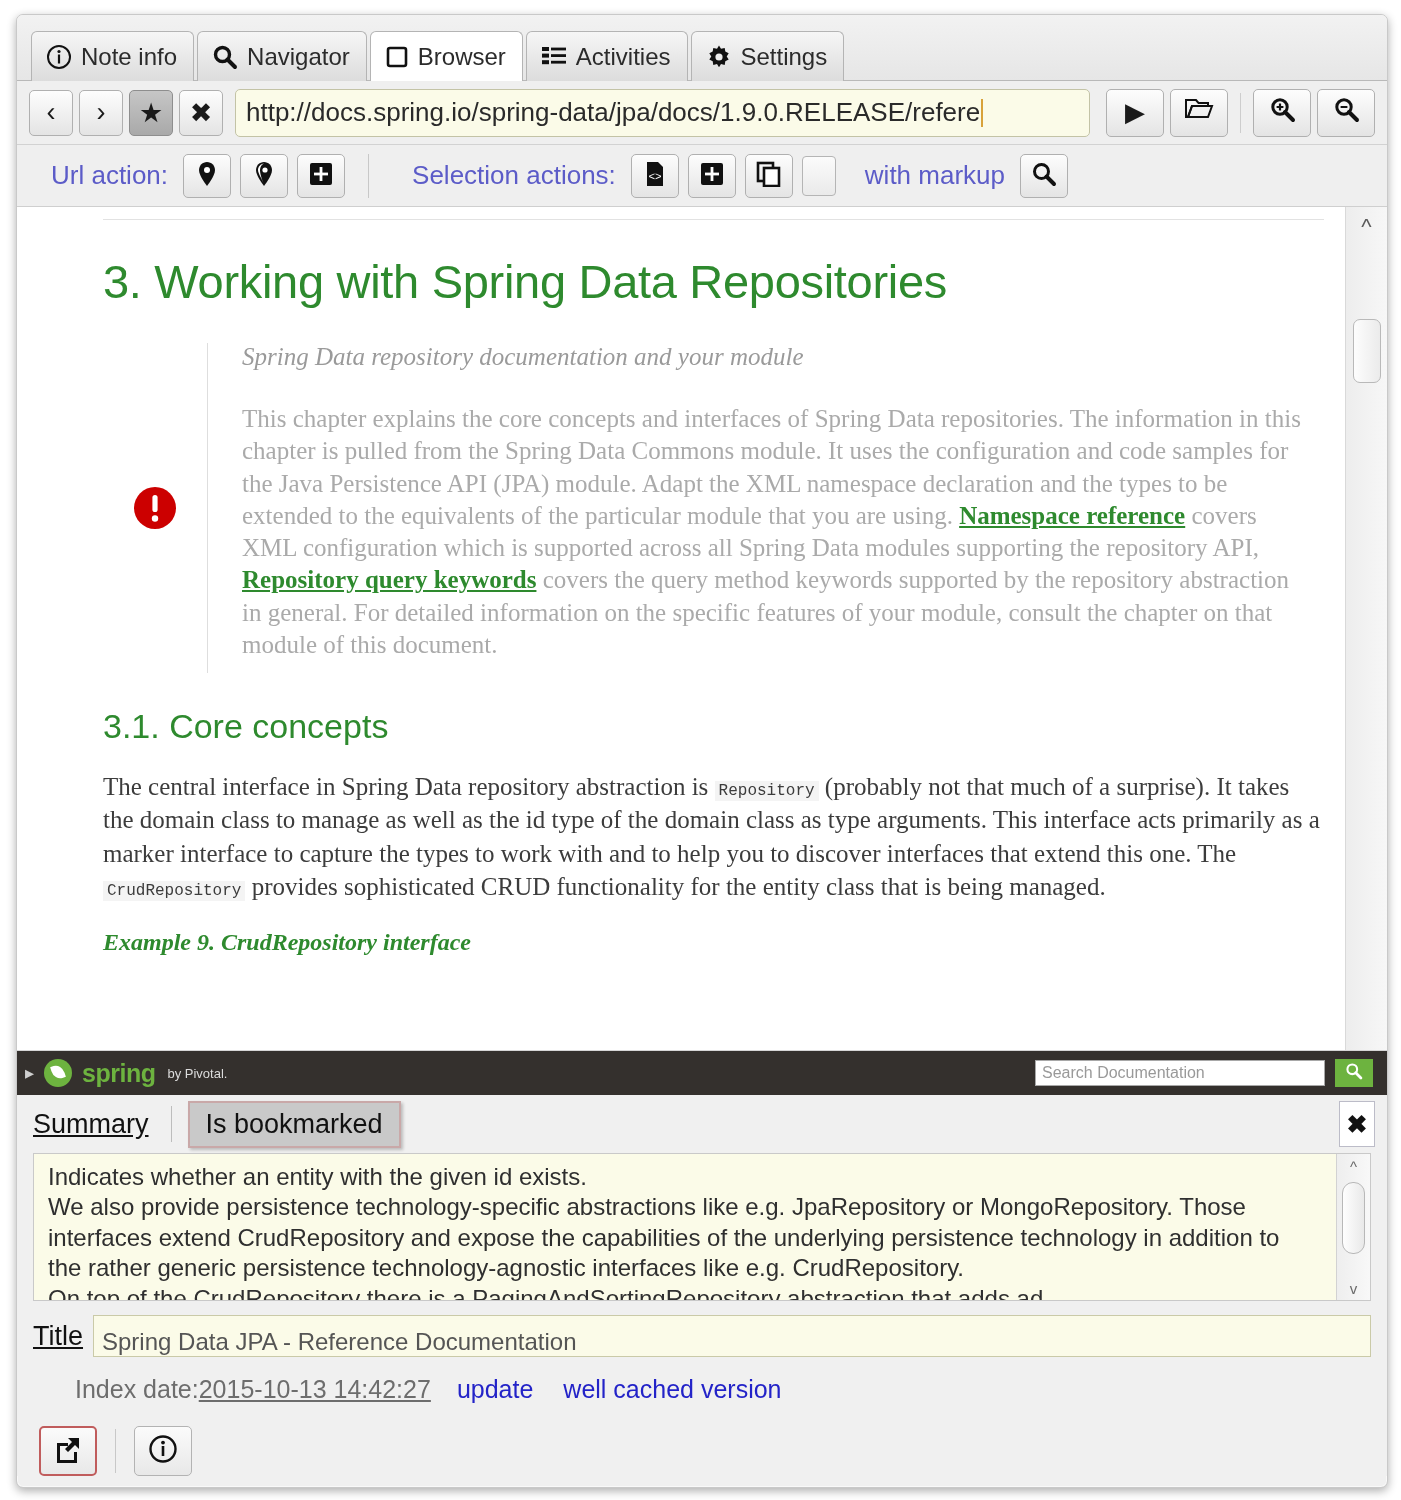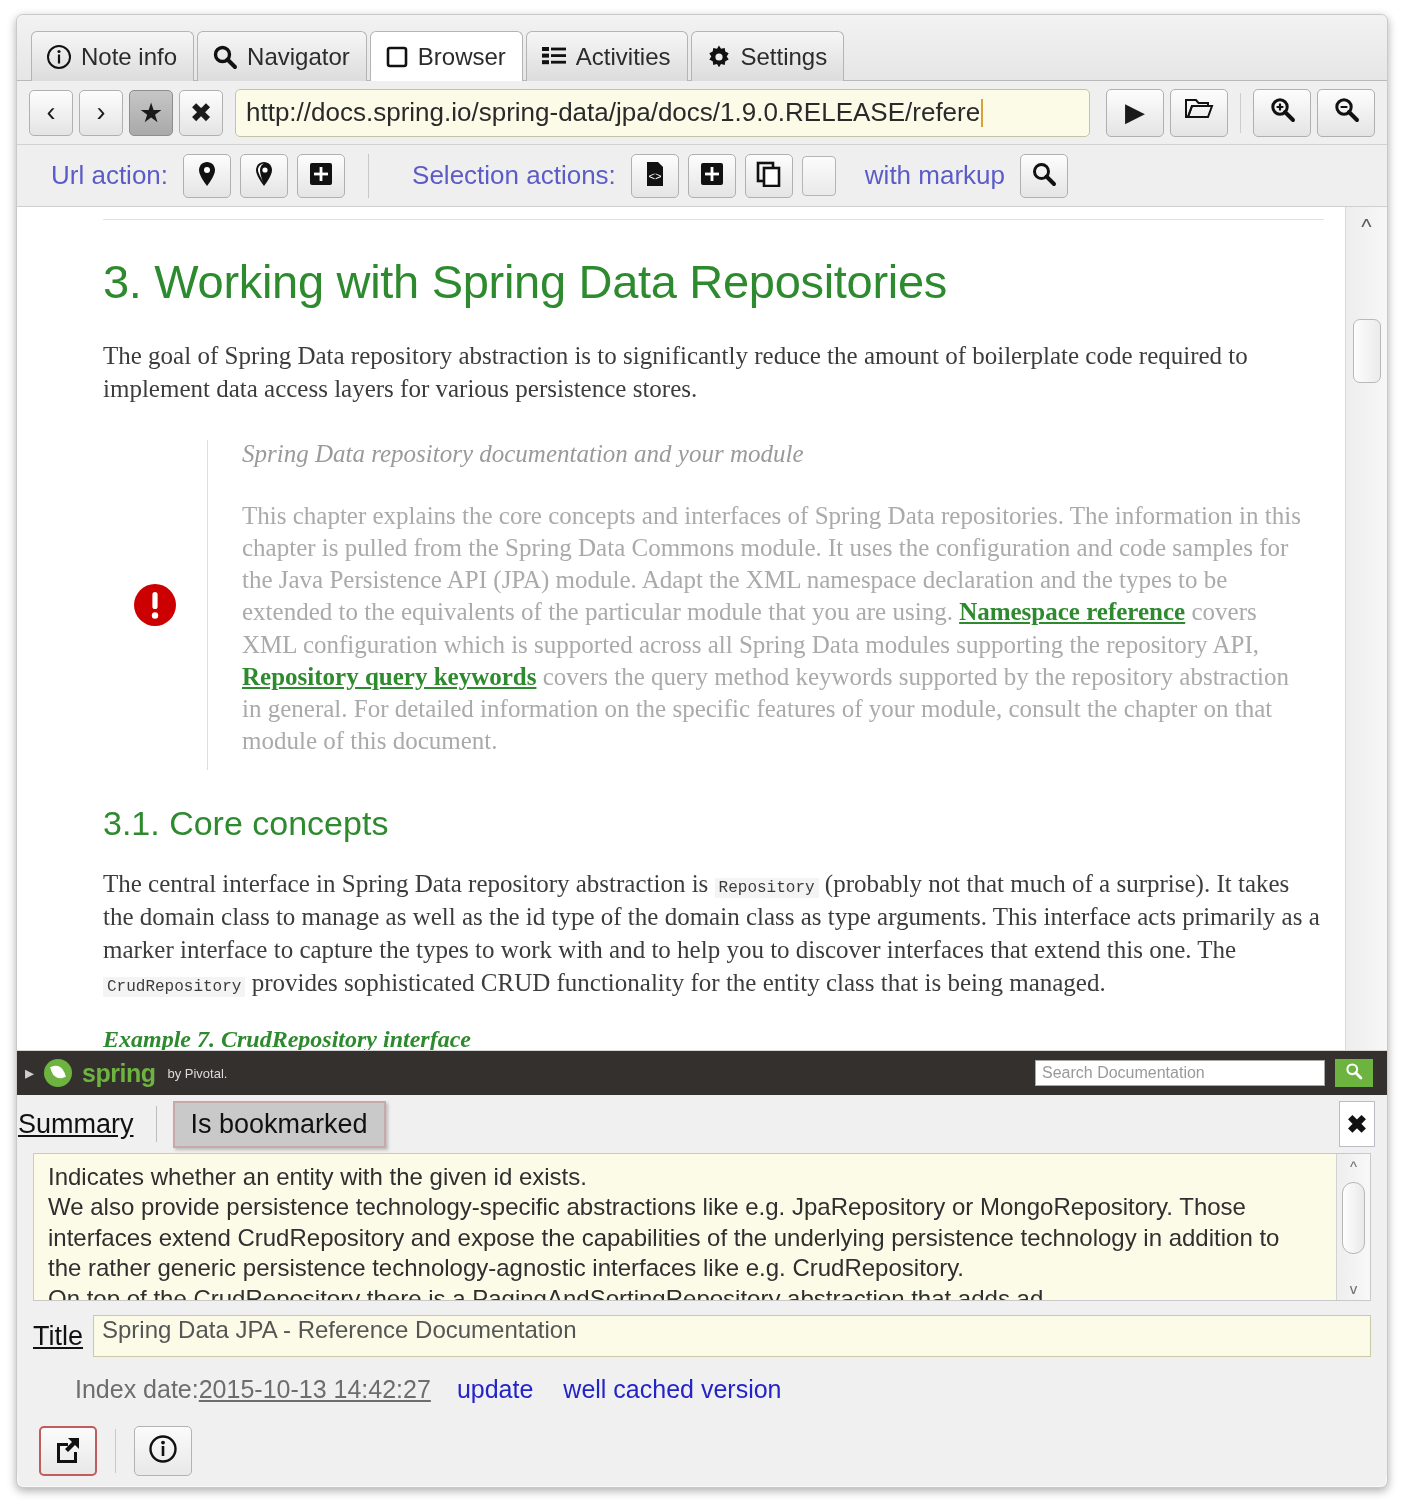--- a/index.html
+++ b/index.html
@@ -276,21 +276,21 @@
 
   
   .detail {
     background: #f0f0f0;
     padding: 0;
     position: relative;
   }
   .dtabs {
     height: 58px;
     display: flex; align-items: center;
-    padding: 0 12px 0 1px;
+    padding: 0 12px 0 16px;
     gap: 0;
   }
   .dtab-plain {
     font-size: 27px;
     color: #111111;
     text-decoration: underline;
     cursor: pointer;
     padding: 0 6px 0 0;
   }
   .dtab-div { width: 1px; height: 36px; background: #bdbdbd; margin: 0 16px; }
@@ -350,21 +350,21 @@
     margin: 14px 16px 0 16px;
     gap: 10px;
   }
   .titlelabel {
     font-size: 27px; color: #111111; text-decoration: underline;
   }
   .titlefield {
     flex: 1; height: 42px;
     background: #fbfbe8;
     border: 1px solid #cacaa8;
-    display: flex; align-items: flex-start;
+    display: flex; align-items: flex-end;
     padding: 0 8px;
     font-size: 24px;
     color: #555555;
     cursor: text;
   }
   .daterow {
     display: flex; align-items: center;
     margin: 18px 16px 0 22px;
     gap: 0;
     font-size: 25px;
@@ -572,41 +572,40 @@
       </span>
     </div>
   </div>
 
   <div class="docarea">
     <div class="docinner">
       <div class="doc-topline"></div>
 
       <h1 class="doc-h1">3. Working with Spring Data Repositories</h1>
 
-      <p class="doc-p">The goal of Spring Data repository abstraction is to significantly reduce the amount of boilerplate code required to implement data access layers for various persistence stores.</p>
 
       <div class="admon">
         <div class="admon-icon">
           <svg width="46" height="46" viewBox="0 0 46 46">
               <circle cx="23" cy="23" r="21" fill="#cc0000"></circle>
               <rect x="20.4" y="10" width="5.2" height="17" rx="2.6" fill="#fff"></rect>
               <circle cx="23" cy="33.5" r="3.2" fill="#fff"></circle>
             </svg>
         </div>
         <div class="admon-body">
           <p class="admon-title">Spring Data repository documentation and your module</p>
           <p class="admon-text"><span>This chapter explains the core concepts and interfaces of Spring Data repositories. The information in this chapter is pulled from the Spring Data Commons module. It uses the configuration and code samples for the Java Persistence API (JPA) module. Adapt the XML namespace declaration and the types to be extended to the equivalents of the particular module that you are using. </span><a href="#">Namespace reference</a><span> covers XML configuration which is supported across all Spring Data modules supporting the repository API, </span><a href="#">Repository query keywords</a><span> covers the query method keywords supported by the repository abstraction in general. For detailed information on the specific features of your module, consult the chapter on that module of this document.</span></p>
         </div>
       </div>
 
       <h2 class="doc-h2">3.1. Core concepts</h2>
 
       <p class="doc-p"><span>The central interface in Spring Data repository abstraction is </span><code class="inl">Repository</code><span> (probably not that much of a surprise). It takes the domain class to manage as well as the id type of the domain class as type arguments. This interface acts primarily as a marker interface to capture the types to work with and to help you to discover interfaces that extend this one. The </span><code class="inl">CrudRepository</code><span> provides sophisticated CRUD functionality for the entity class that is being managed.</span></p>
 
-      <div class="example-cap">Example 7. CrudRepository interface</div>
+      <div class="example-cap">Example 9. CrudRepository interface</div>
 
     </div>
 
     <div class="vscroll">
       <div class="arrow">^</div>
       <div class="thumb" style="top:112px;height:64px;"></div>
     </div>
   </div>
 
   <div class="springbar">

